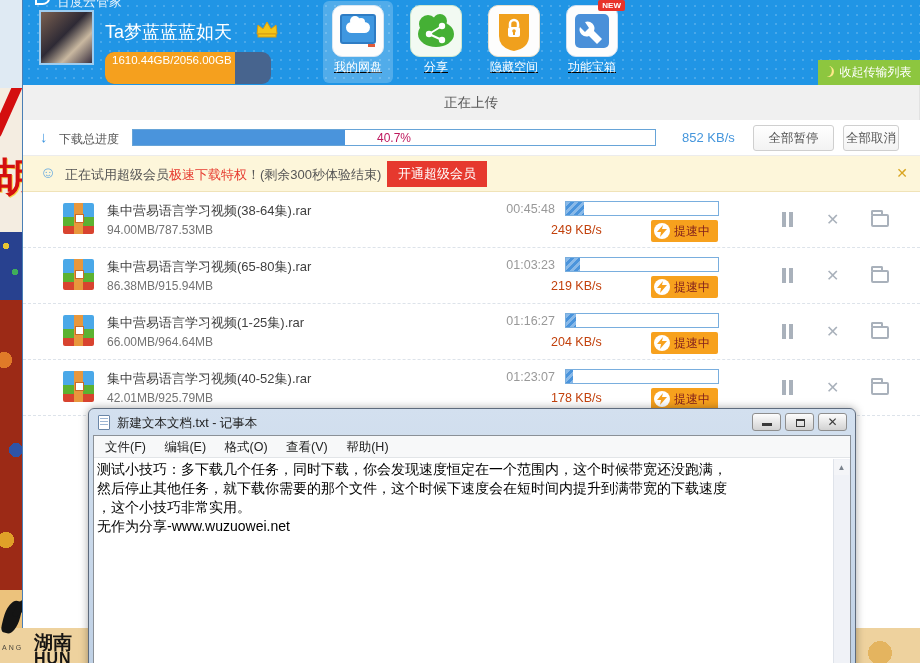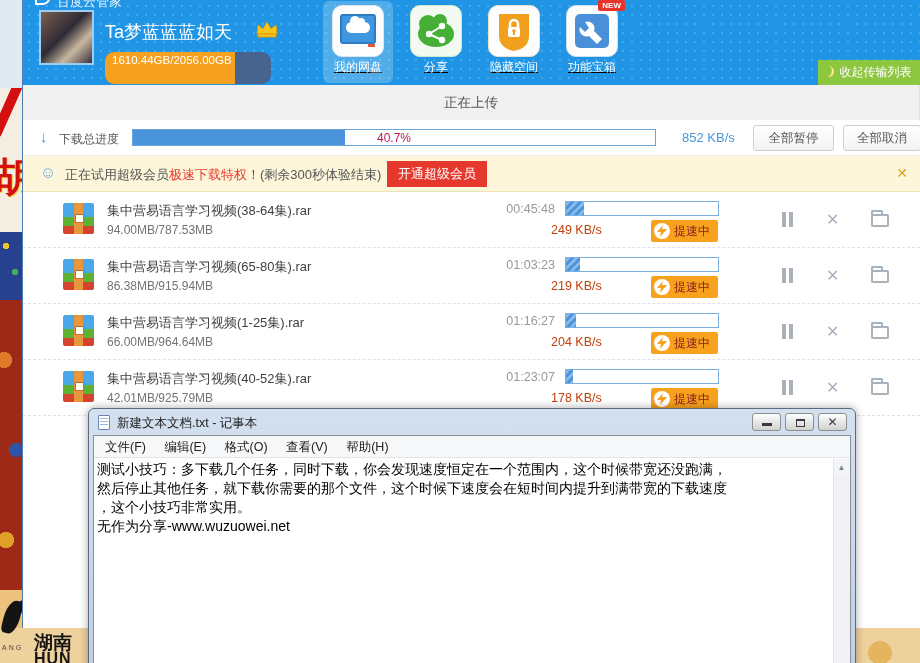--- a/index.html
+++ b/index.html
@@ -65,21 +65,21 @@
   
   .totalrow { position:relative; width:100%; height:36px; background:#fff; border-bottom:1px solid #ececec; }
   .dl-arrow { position:absolute; left:17px; top:8px; color:#3f97e0; font-size:15px; font-weight:bold; }
   .total-label { position:absolute; left:36px; top:11px; font-size:12px; color:#555; }
   .total-bar { position:absolute; left:109px; top:9px; width:524px; height:17px; border:1px solid #67a4d8; background:#fff; }
   .total-fill { position:absolute; left:0; top:0; height:100%; background:#4a94dc; }
   .total-pct { position:absolute; left:0; top:1px; width:100%; text-align:center; font-size:12px; color:#be185d; }
   .total-speed { position:absolute; left:659px; top:10px; font-size:13px; color:#4596dc; }
   .btn-gray { position:absolute; top:5px; height:26px; background:linear-gradient(#ffffff,#f3f3f3); border:1px solid #cfcfcf; border-radius:3px; font-size:12.5px; color:#555; text-align:center; line-height:24px; cursor:pointer; }
   .btn-pauseall { left:730px; width:81px; }
-  .btn-cancelall { left:820px; width:78px; }
+  .btn-cancelall { left:820px; width:56px; }
 
   
   .notice { position:relative; width:100%; height:36px; background:#fdf6da; border-bottom:1px solid #f0e3b8; }
   .smiley-icon { position:absolute; left:17px; top:8px; color:#6aabdf; font-size:16px; }
   .notice-text { position:absolute; left:42px; top:10px; font-size:13px; color:#555; }
   .notice-hl { color:#e6392e; }
   .vip-btn { position:absolute; left:364px; top:5px; width:100px; height:26px; background:#e6392e; color:#fff; font-size:13px; text-align:center; line-height:26px; cursor:pointer; }
   .notice-close { position:absolute; right:12px; top:9px; color:#d9a521; font-size:14px; font-weight:bold; cursor:pointer; }
 
   

